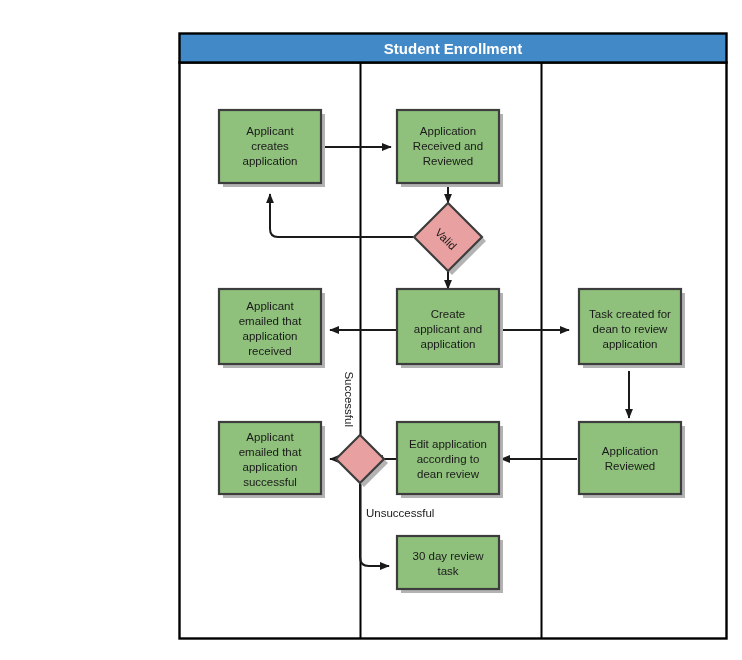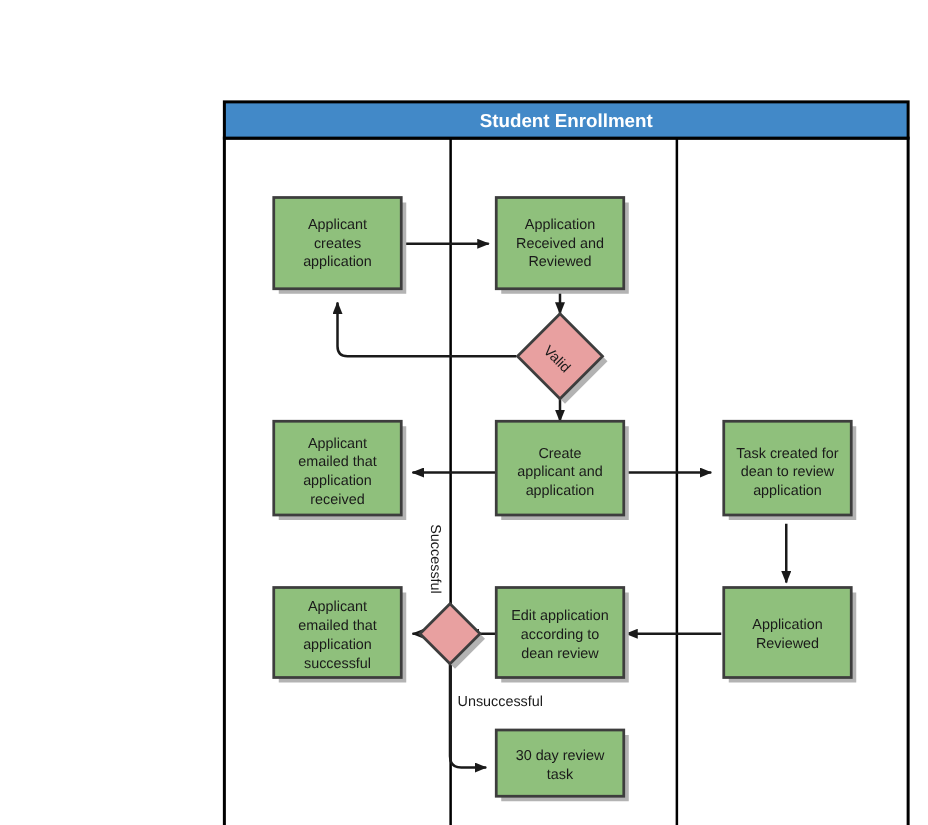--- a/index.html
+++ b/index.html
@@ -14,21 +14,20 @@
     font-family: "Liberation Sans", sans-serif;
     position: relative;
     overflow: hidden;
   }
   #canvas {
     position: absolute;
     left: 0;
     top: 0;
     width: 742px;
     height: 492px;
-    margin-top: 48px;
   }
   #canvas svg {
     display: block;
   }
   .lane-title {
     font-family: "Liberation Sans", sans-serif;
     font-size: 15px;
     font-weight: bold;
     fill: #ffffff;
   }

